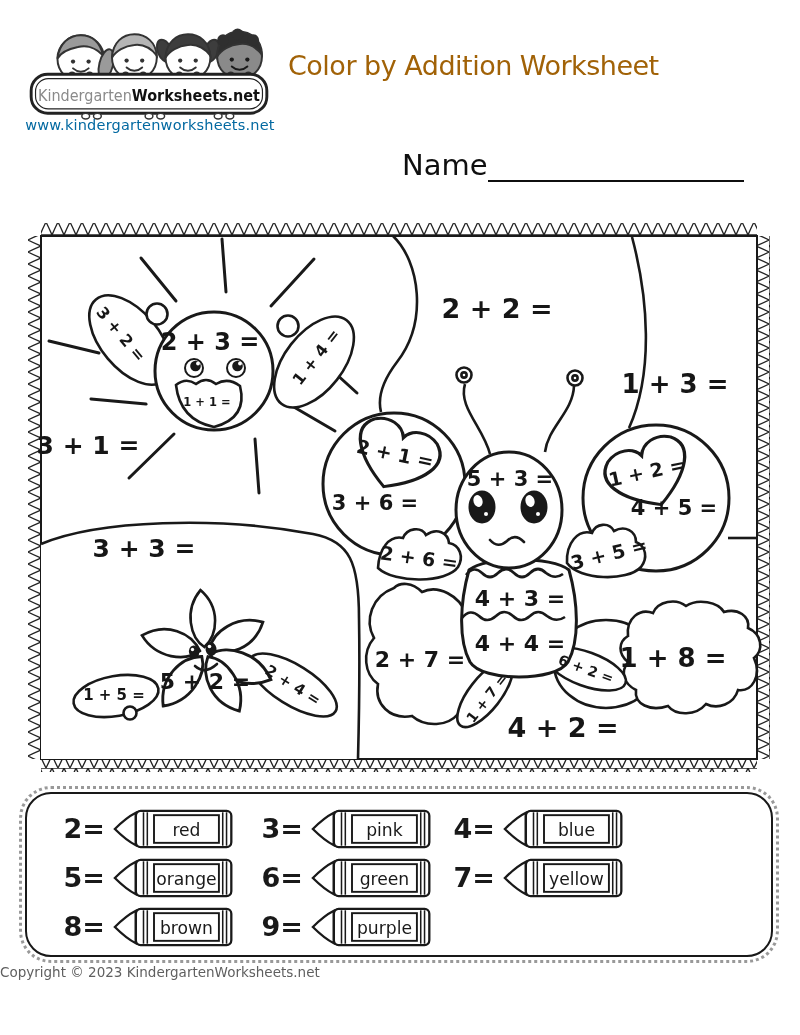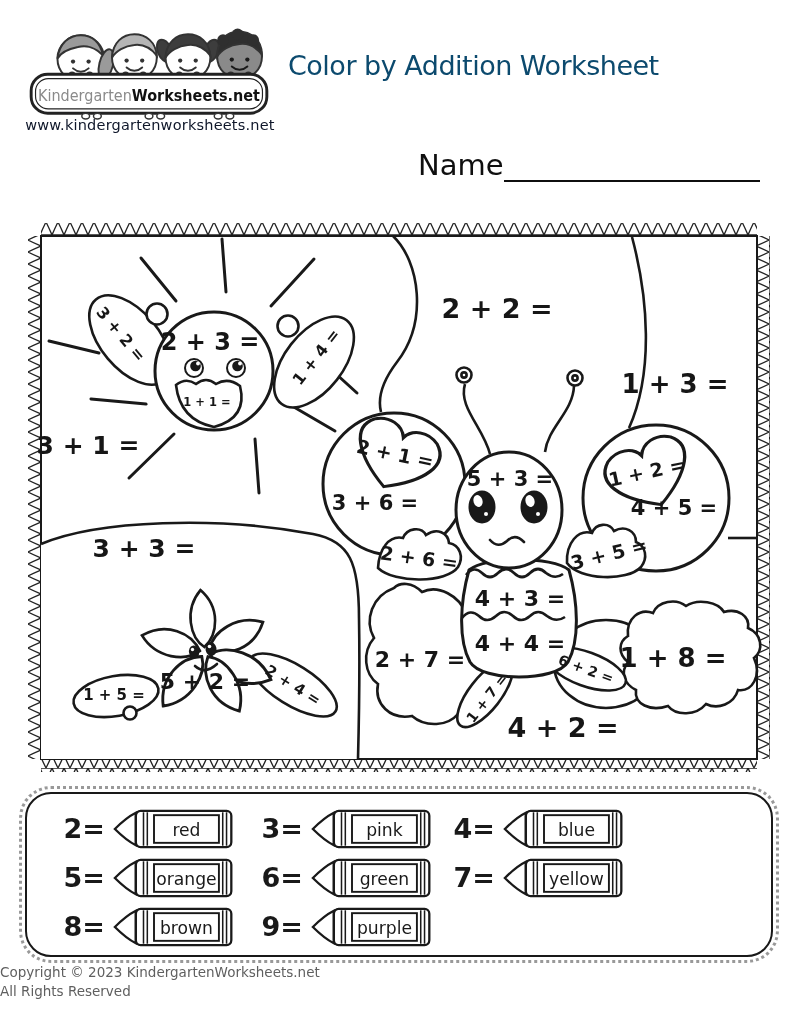--- a/index.html
+++ b/index.html
@@ -1,25 +1,25 @@
 <!DOCTYPE html>
 <html><head>
 <meta charset="utf-8">
 <style>
   html,body{margin:0;padding:0;background:#fff;}
   body{width:800px;height:1035px;position:relative;overflow:hidden;
        font-family:"DejaVu Sans",sans-serif;color:#161616;}
 
   .logo-svg{position:absolute;left:24px;top:8px;width:250px;height:112px;}
   .logo-url{position:absolute;left:24px;top:117px;width:252px;text-align:center;
-            font-size:14.5px;color:#0f172a;letter-spacing:.2px;}
-
-  .title{position:absolute;left:288px;top:50px;font-size:27px;letter-spacing:-.5px;color:#0c4a6e;}
-
-  .name-row{position:absolute;left:402px;top:148px;display:flex;align-items:flex-end;margin-left:16px;}
+            font-size:14.5px;color:#0369a1;letter-spacing:.2px;}
+
+  .title{position:absolute;left:288px;top:50px;font-size:27px;letter-spacing:-.5px;color:#a16207;}
+
+  .name-row{position:absolute;left:402px;top:148px;display:flex;align-items:flex-end;}
   .name-label{font-size:29px;color:#0f0f0f;}
   .name-line{width:256px;height:26px;border-bottom:2.6px solid #0f0f0f;}
 
   .picture{position:absolute;left:28px;top:222px;width:744px;height:551px;}
 
   .ink{fill:#fff;stroke:#191919;stroke-width:2.6;}
   .ink3{fill:#fff;stroke:#191919;stroke-width:3;}
   .nofill{fill:none;stroke:#191919;stroke-width:2.6;}
   .ray{stroke:#191919;stroke-width:3;stroke-linecap:round;}
   .p{font-family:"DejaVu Sans",sans-serif;font-weight:600;fill:#161616;}
@@ -372,14 +372,13 @@
       <rect class="cr-thin" x="44" y="8.5" width="68" height="29"></rect>
       <line class="cr-ln" x1="116" y1="5.5" x2="116" y2="40.5"></line>
         <line class="cr-ln" x1="120" y1="5.5" x2="120" y2="40.5"></line>
       <text class="clabel" x="78" y="30" text-anchor="middle">purple</text>
     </svg>
   </div>
 </div>
 
 <div class="footer">
   <div>Copyright © 2023 KindergartenWorksheets.net</div>
-  <div>All Rights Reserved</div>
 </div>
 
 </body></html>

